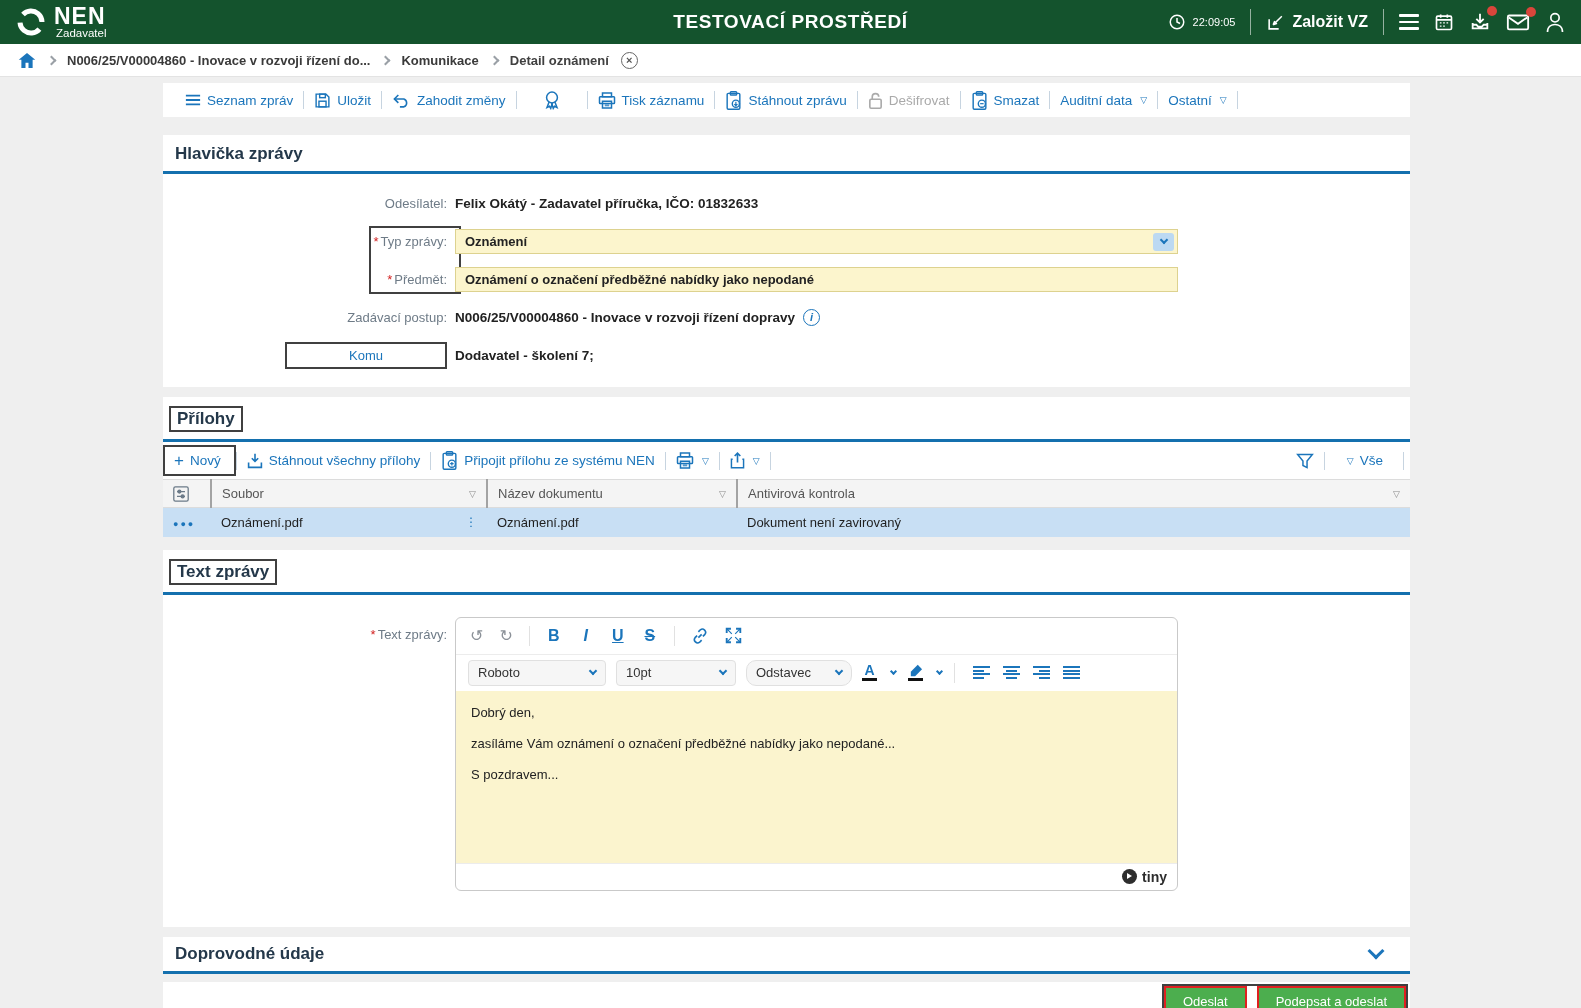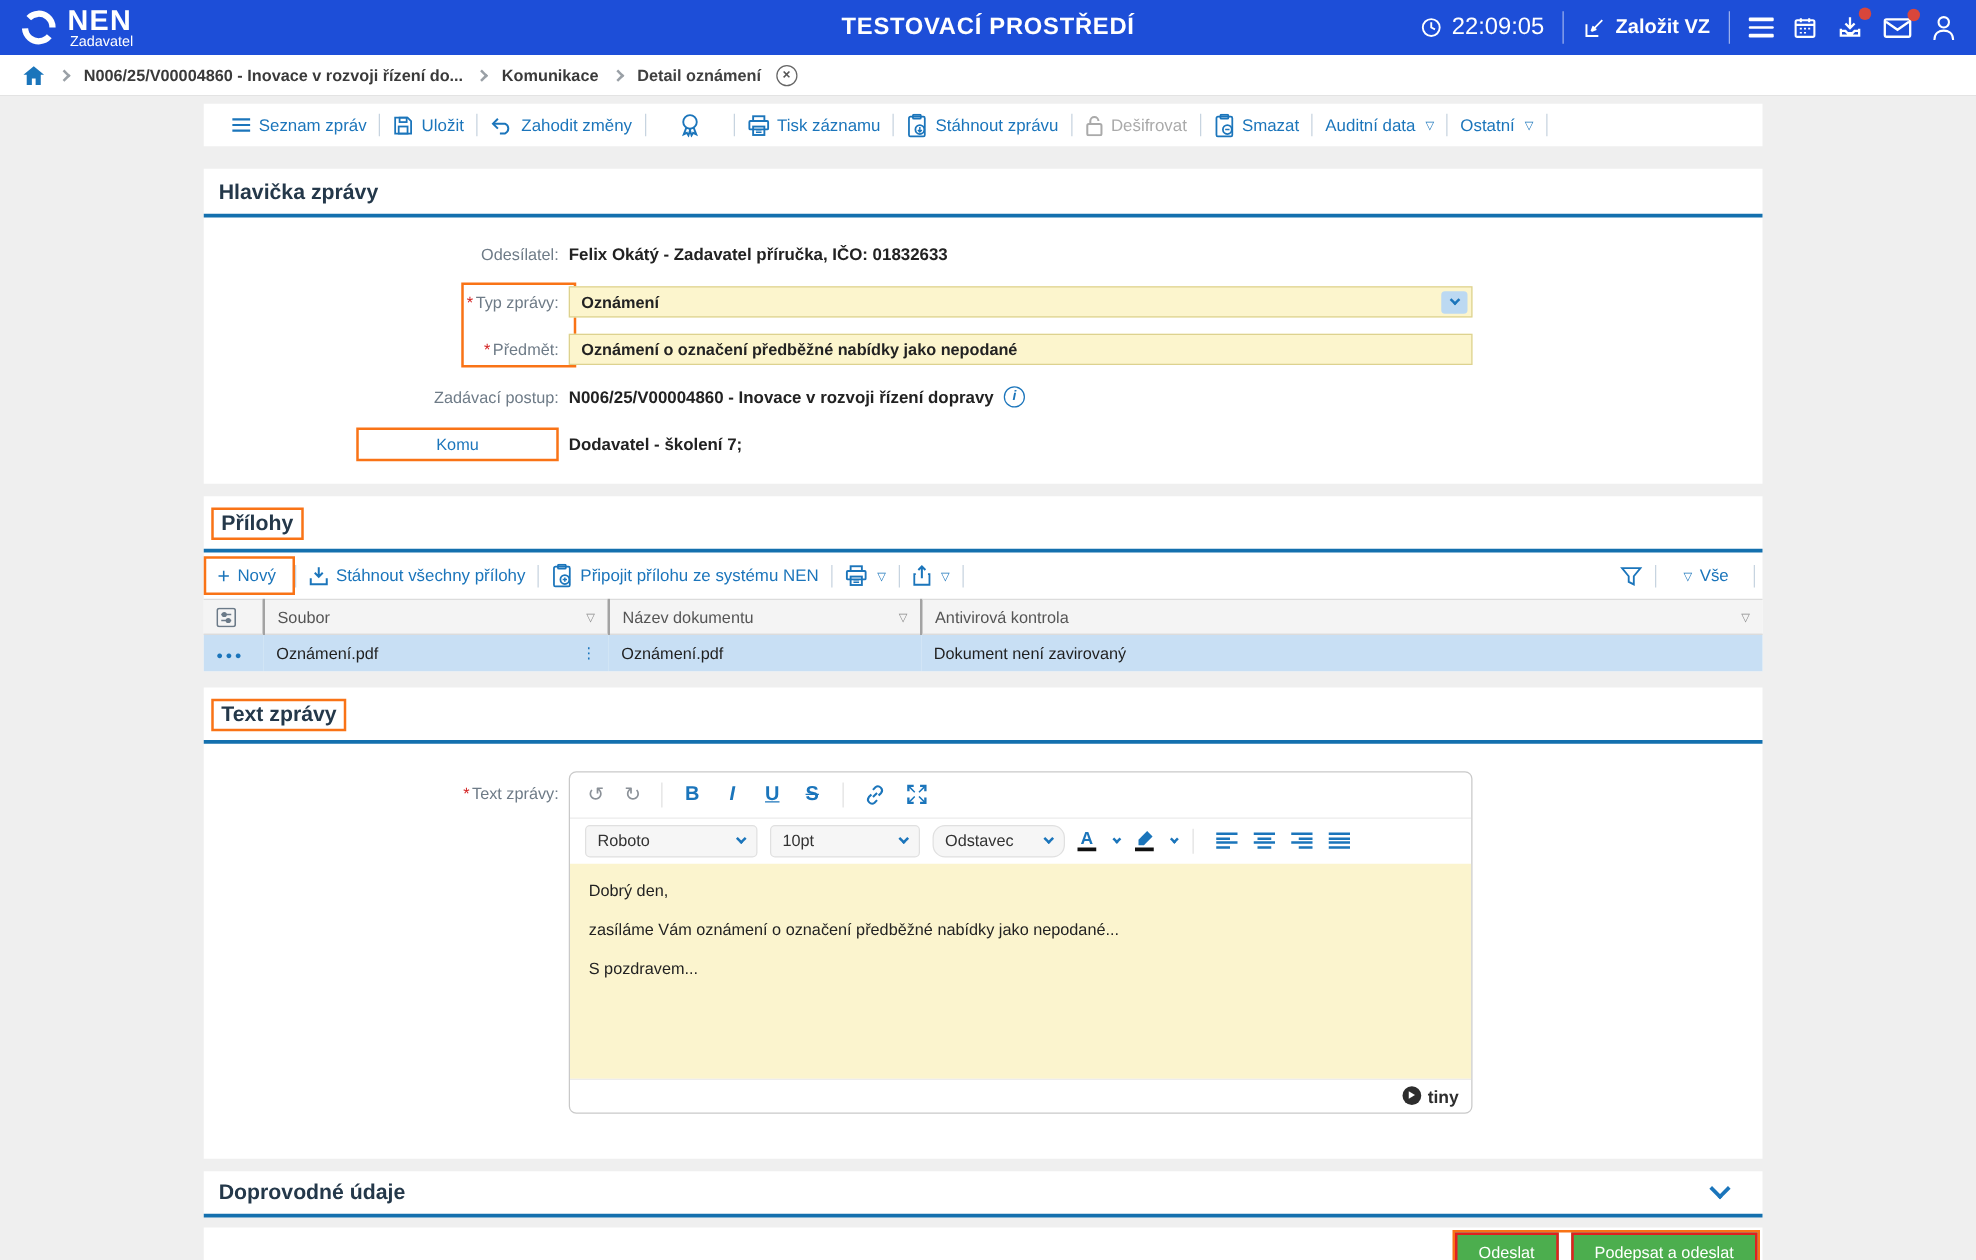--- a/index.html
+++ b/index.html
@@ -5,34 +5,34 @@
   * { box-sizing: border-box; }
   html,body { margin:0; padding:0; }
   body {
     width:1581px; height:1008px; overflow:hidden;
     background:#efefef;
     font-family:"Liberation Sans", sans-serif;
     color:#222;
   }
   
   .topbar {
-    position:relative; height:44px; background:#1d4ed8; color:#fff;
+    position:relative; height:44px; background:#14532d; color:#fff;
     display:flex; align-items:center; padding:0 16px;
   }
   .logo-wrap { display:flex; align-items:flex-start; gap:8px; z-index:2; }
   .logo-ring { margin-top:2px; }
   .logo-text { font-size:23px; font-weight:bold; letter-spacing:1px; line-height:22px; }
   .logo-sub { font-size:11.5px; font-weight:normal; margin-left:2px; display:block; line-height:11px; }
   .topbar-title {
     position:absolute; left:0; right:0; text-align:center;
     font-size:19px; font-weight:bold; letter-spacing:.6px; z-index:1;
   }
   .topbar-right { margin-left:auto; display:flex; align-items:center; gap:15px; z-index:2; }
   .tb-item { display:flex; align-items:center; gap:7px; cursor:pointer; }
-  .tb-time { font-size:19px; }
+  .tb-time { font-size:11px; }
   .tb-create { font-size:16px; font-weight:bold; }
   .tb-div { width:1px; height:26px; background:rgba(255,255,255,.55); }
   .burger { display:flex; flex-direction:column; gap:4px; }
   .burger span { width:20px; height:2.6px; background:#fff; border-radius:1px; }
   .badge-wrap { position:relative; }
   .badge { position:absolute; top:-5px; right:-6px; width:10px; height:10px; border-radius:50%; background:#D9463B; }
   
   .crumbbar {
     height:33px; background:#fff; border-bottom:1px solid #e3e3e3;
     display:flex; align-items:center; gap:12px; padding:0 18px;
@@ -55,21 +55,21 @@
   }
   .act { display:flex; align-items:center; gap:6px; padding:0 10px; cursor:pointer; white-space:nowrap; }
   .act.disabled { color:#aaa; cursor:default; }
   .act .tri { font-size:9px; margin-left:2px; }
   .sep { width:1px; height:18px; background:#c7d4e0; }
   .award-pad { padding:0 26px; }
   
   .section-head { display:flex; align-items:center; padding:9px 0 7px 12px; }
   .section-title { font-size:17px; font-weight:bold; color:#24384a; }
   .section-line { height:3px; background:#1470AE; }
-  .ann-border { border:2px solid #f97316; }
+  .ann-border { border:2px solid #404040; }
   .ann-title { padding:1px 6px; margin-left:-6px; }
   
   .panel-msg { margin-top:18px; position:relative; padding-bottom:18px; }
   .frow { display:flex; align-items:center; min-height:26px; margin-top:12px; }
   .frow.first { margin-top:16px; }
   .flabel {
     width:292px; padding-right:8px; flex:none;
     display:flex; justify-content:flex-end; align-items:center; gap:2px;
     color:#6e7b87; font-size:13px;
   }

